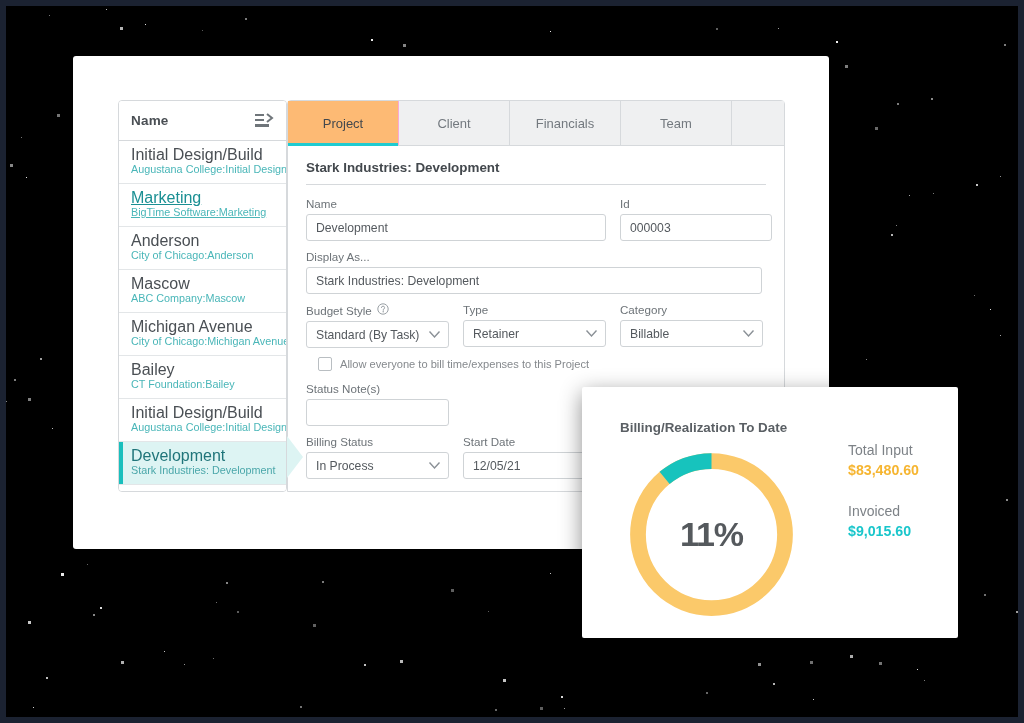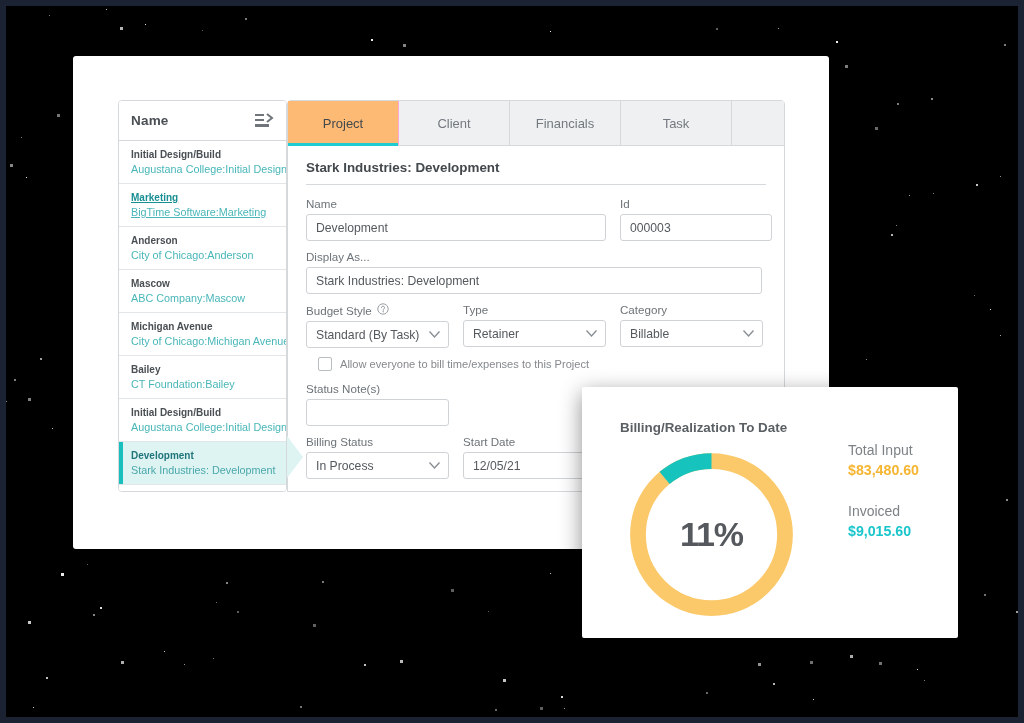--- a/index.html
+++ b/index.html
@@ -56,21 +56,21 @@
     position:relative;
     padding:6px 10px 7px 12px;
     border-bottom:1px solid #e3e6e8;
     background:#fff;
     cursor:pointer;
     white-space:nowrap;
     overflow:hidden;
   }
   .list-row:last-child { border-bottom:none; }
   .row-title {
-    display:block; font-size:10px; font-weight:bold; color:#4a4f54;
+    display:block; font-size:16px; font-weight:normal; color:#4a4f54;
     line-height:15px;
   }
   .row-sub {
     display:block; font-size:10.8px; color:#49b6b8; line-height:14px;
   }
   .list-row.link .row-title { color:#1a8f93; text-decoration:underline; }
   .list-row.link .row-sub { color:#49b6b8; text-decoration:underline; }
 
   .list-row.selected { background:#ddf4f3; }
   .list-row.selected::before {
@@ -327,21 +327,21 @@
         <div class="tab active">
           <span>Project</span>
         </div>
         <div class="tab">
           <span>Client</span>
         </div>
         <div class="tab">
           <span>Financials</span>
         </div>
         <div class="tab">
-          <span>Task</span>
+          <span>Team</span>
         </div>
         <div class="tab filler"></div>
       </div>
 
       <div id="detail-title-wrap">
         <div id="detail-title">Stark Industries: Development</div>
       </div>
 
       <div id="form">
 

